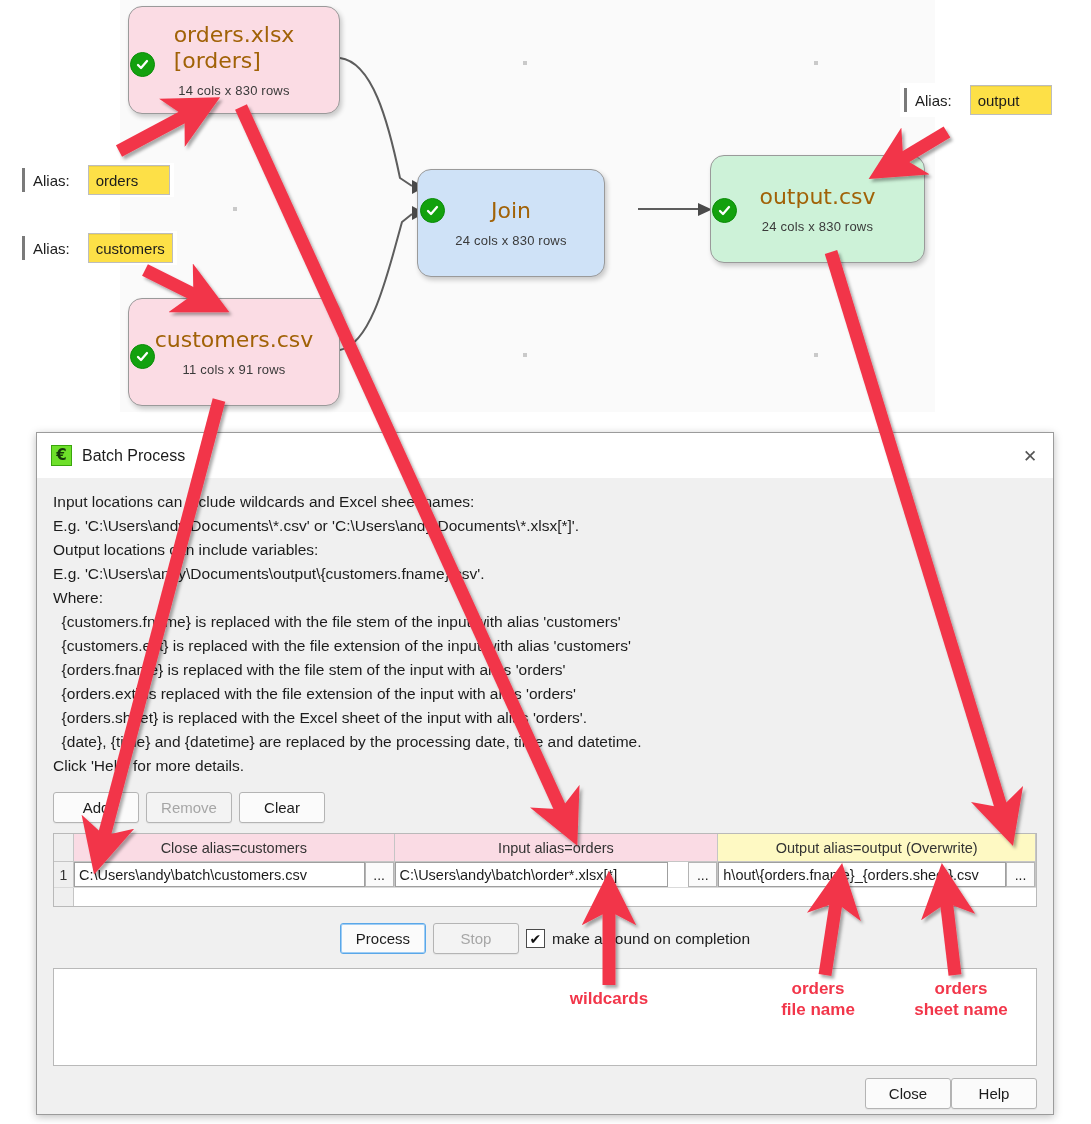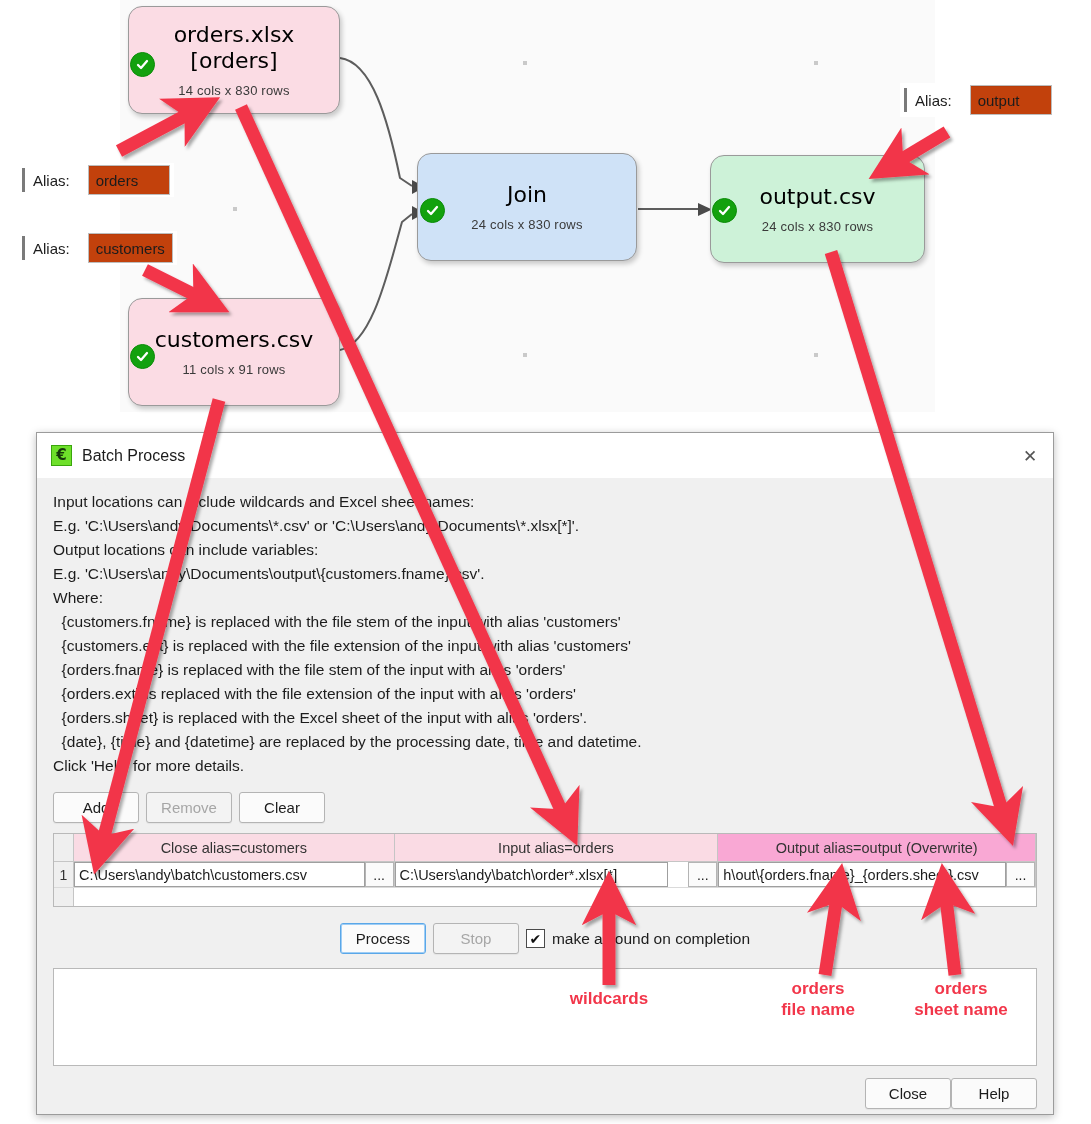--- a/index.html
+++ b/index.html
@@ -21,21 +21,21 @@
   }
   .griddot{position:absolute;width:4px;height:4px;background:#c9c9c9;}
 
   .node{
     position:absolute;border-radius:14px;border:1px solid #9a9a9a;
     box-shadow:2px 3px 5px rgba(0,0,0,.20);
     display:flex;flex-direction:column;align-items:center;justify-content:center;
     box-sizing:border-box;
   }
   .node .title{
-    font-size:22px;color:#000000;line-height:26px;text-align:center;
+    font-size:22px;color:#a16207;line-height:26px;text-align:left;
     font-family:"DejaVu Sans",sans-serif;font-weight:400;
   }
   .node .sub{
     font-size:13px;color:#3a3a3a;margin-top:9px;text-align:center;
     font-family:Liberation Sans, sans-serif;letter-spacing:.2px;
   }
   .node.pink{background:#fbdce4;}
   .node.blue{background:#cfe2f7;}
   .node.green{background:#cdf2d8;}
 
@@ -44,21 +44,21 @@
     background:#13a10e;border:1px solid #0b8c08;
     display:flex;align-items:center;justify-content:center;
     color:#fff;font-size:15px;font-weight:bold;line-height:1;
   }
   .tick svg{display:block;}
 
   .alias-row{position:absolute;display:flex;align-items:center;background:#fff;}
   .alias-row .bar{width:3px;height:24px;background:#7a7a7a;margin-right:8px;}
   .alias-row .lbl{font-size:15px;color:#1c1c1c;}
   .alias-row .fld{
-    margin-left:18px;border:1px solid #bdbdbd;background:#c2410c;
+    margin-left:18px;border:1px solid #bdbdbd;background:#fde047;
     padding:3px 7px;font-size:15px;color:#1c1c1c;min-width:66px;height:22px;
     display:flex;align-items:center;box-sizing:content-box;
     box-shadow:0 1px 0 rgba(0,0,0,.06) inset;
   }
 
   
   #dialog{
     position:absolute;left:36px;top:432px;width:1018px;height:683px;
     background:#f0f0f0;border:1px solid #9b9b9b;box-sizing:border-box;
     box-shadow:0 2px 8px rgba(0,0,0,.25);
@@ -100,21 +100,21 @@
     height:74px;box-sizing:border-box;display:flex;flex-direction:column;
   }
   #grid .hdr{display:flex;height:27px;border-bottom:1px solid #c5c5c5;}
   #grid .hdr .corner{width:19px;background:#efefef;border-right:1px solid #c5c5c5;}
   #grid .hdr .hcell{
     display:flex;align-items:center;justify-content:center;
     font-size:14.5px;color:#333;border-right:1px solid #c5c5c5;
     box-sizing:border-box;
   }
   #grid .hdr .hcell.pink{background:#fadbe4;}
-  #grid .hdr .hcell.green{background:#f9a8d4;}
+  #grid .hdr .hcell.green{background:#fef9c3;}
   #grid .row{display:flex;height:25px;border-bottom:1px solid #dadada;}
   #grid .row .num{
     width:19px;background:#efefef;border-right:1px solid #c5c5c5;
     font-size:14px;color:#333;display:flex;align-items:center;justify-content:center;
   }
   #grid .cellwrap{display:flex;border-right:1px solid #c5c5c5;box-sizing:border-box;}
   #grid .cell{
     flex:1;border:1px solid #9f9f9f;background:#fff;font-size:14.5px;color:#1c1c1c;
     display:flex;align-items:center;padding-left:4px;box-sizing:border-box;overflow:hidden;
     white-space:nowrap;
@@ -188,21 +188,21 @@
   <div class="node pink" style="left:128px;top:298px;width:212px;height:108px;">
     <div class="title"><span>customers.csv</span></div>
     <div class="sub">11 cols x 91 rows</div>
   </div>
   <div class="tick" style="left:130px;top:344px;">
     <svg width="15" height="15" viewBox="0 0 15 15">
         <path d="M3 8 L6 11 L12 4" stroke="#fff" stroke-width="2.3" fill="none" stroke-linecap="round" stroke-linejoin="round"></path>
       </svg>
   </div>
 
-  <div class="node blue" style="left:417px;top:153px;width:220px;height:108px;">
+  <div class="node blue" style="left:417px;top:169px;width:188px;height:108px;">
     <div class="title"><span>Join</span></div>
     <div class="sub">24 cols x 830 rows</div>
   </div>
   <div class="tick" style="left:420px;top:198px;">
     <svg width="15" height="15" viewBox="0 0 15 15">
         <path d="M3 8 L6 11 L12 4" stroke="#fff" stroke-width="2.3" fill="none" stroke-linecap="round" stroke-linejoin="round"></path>
       </svg>
   </div>
 
   <div class="node green" style="left:710px;top:155px;width:215px;height:108px;">

